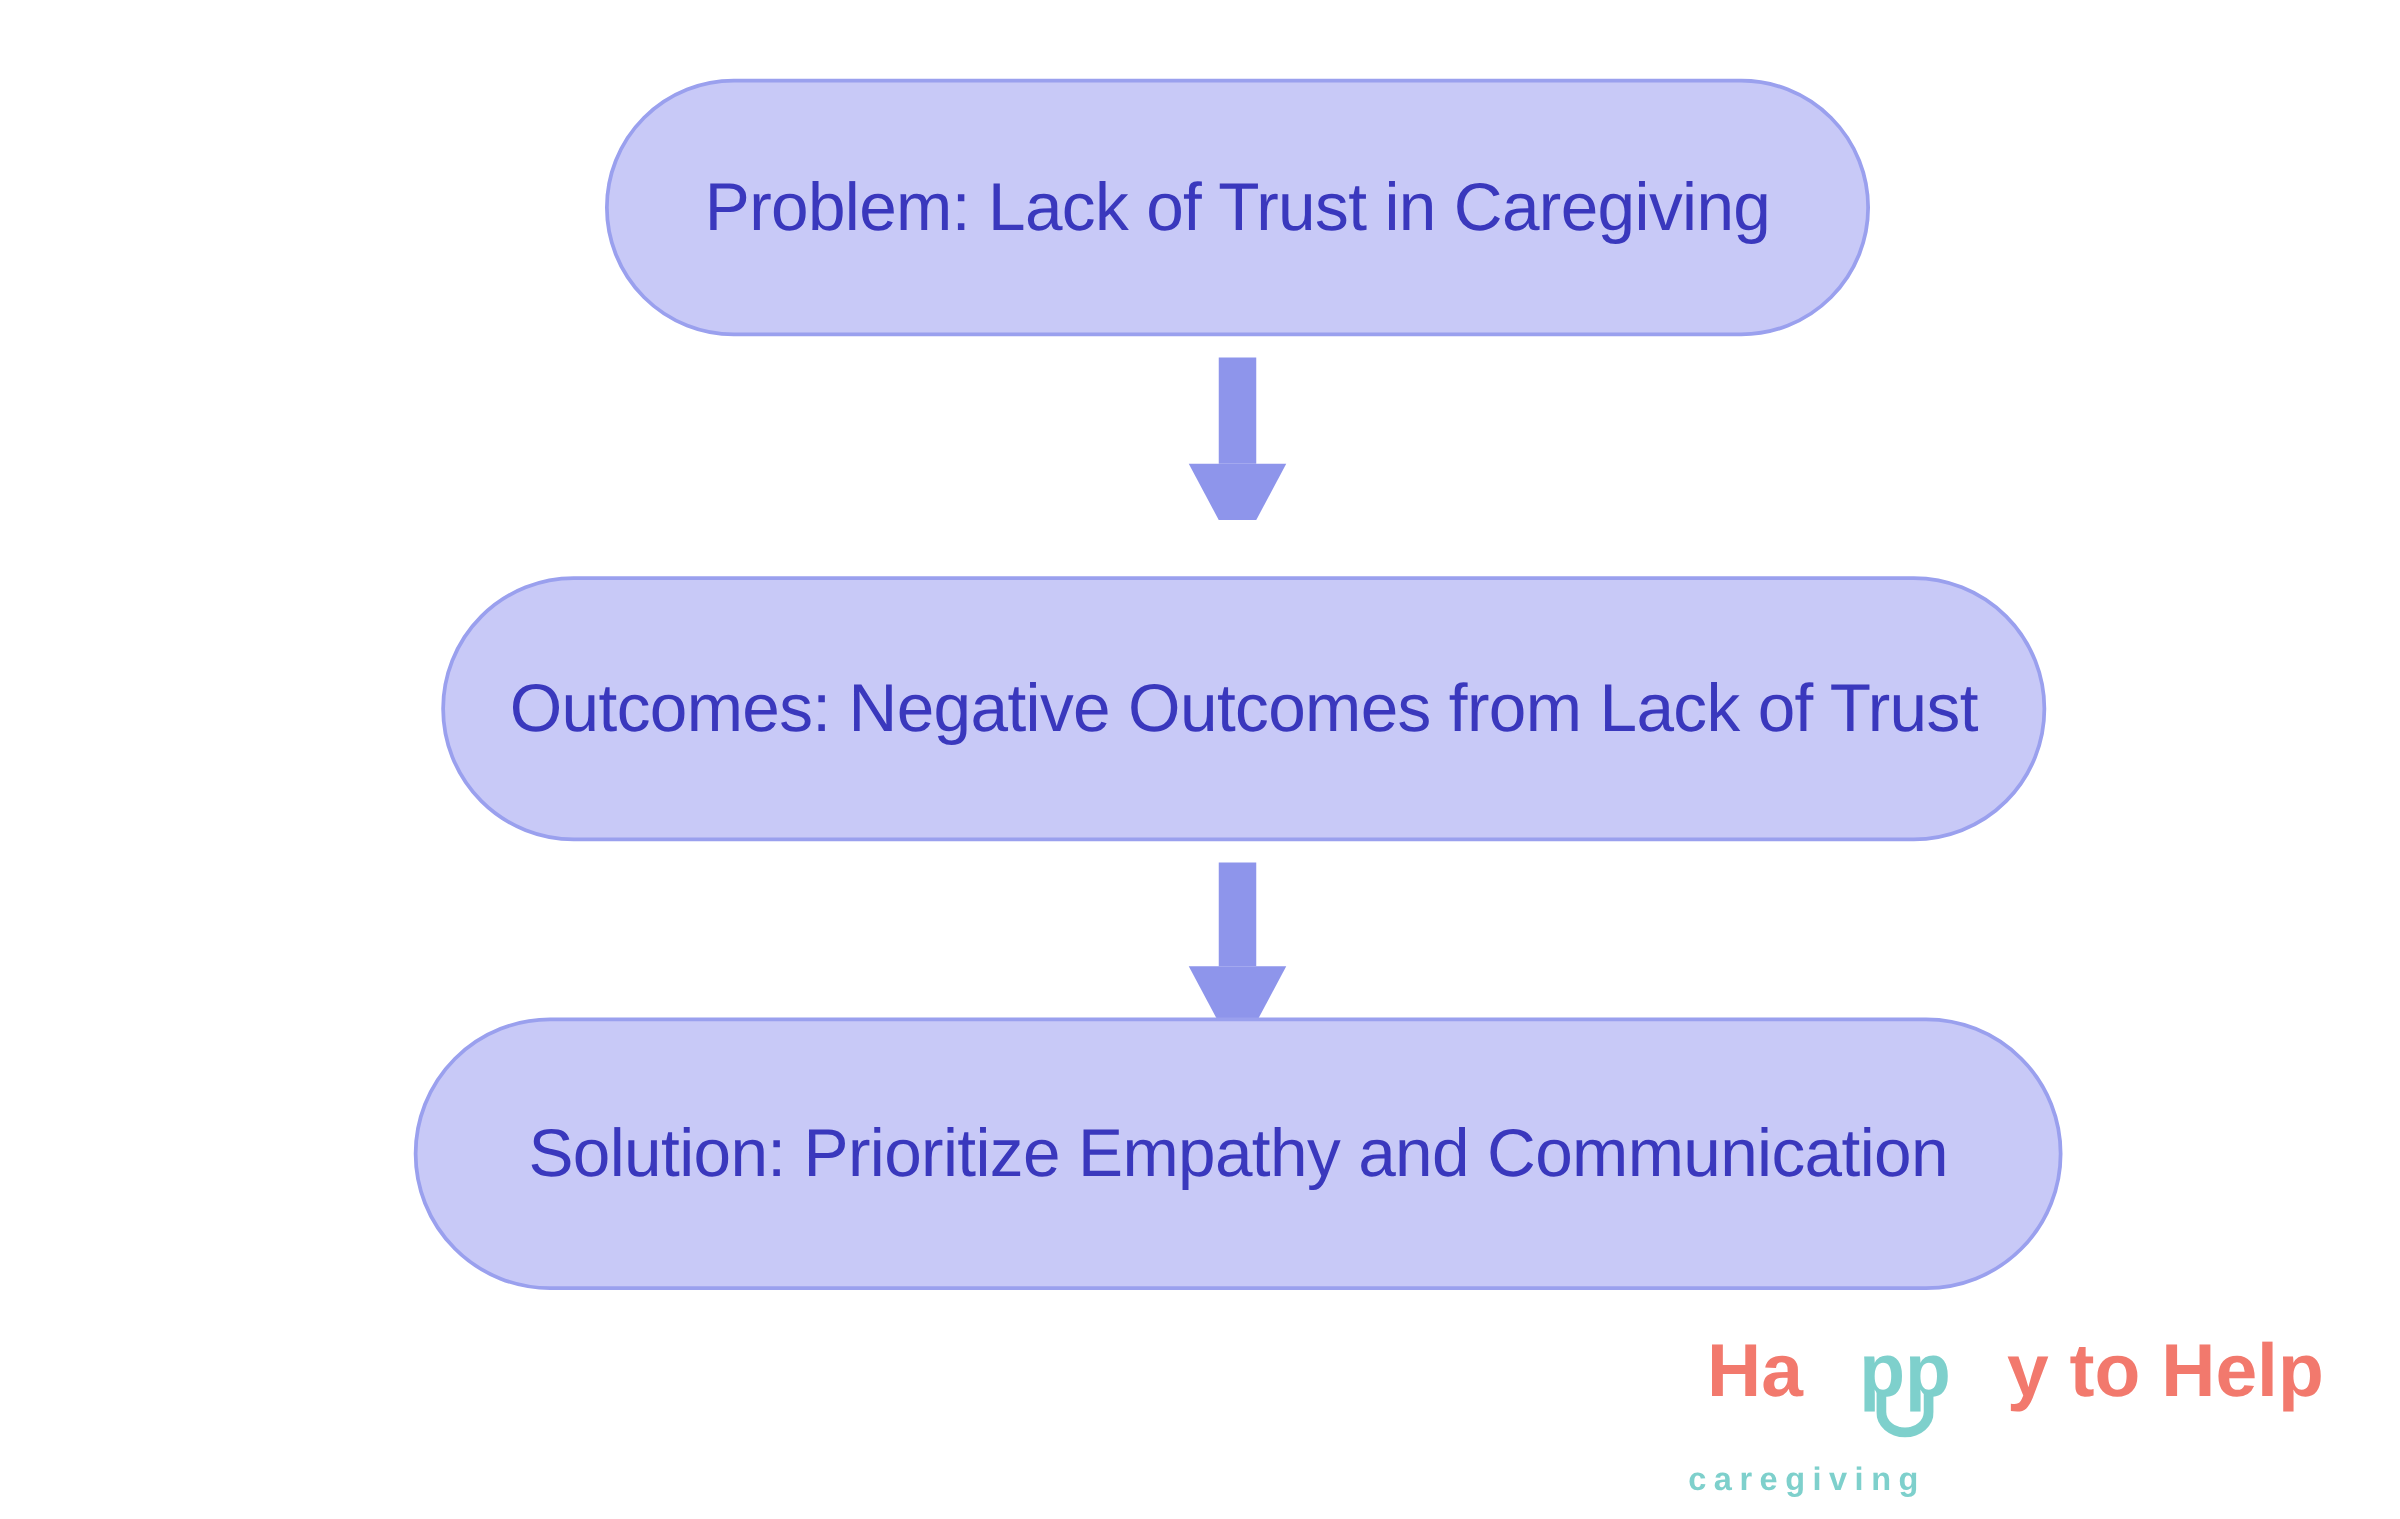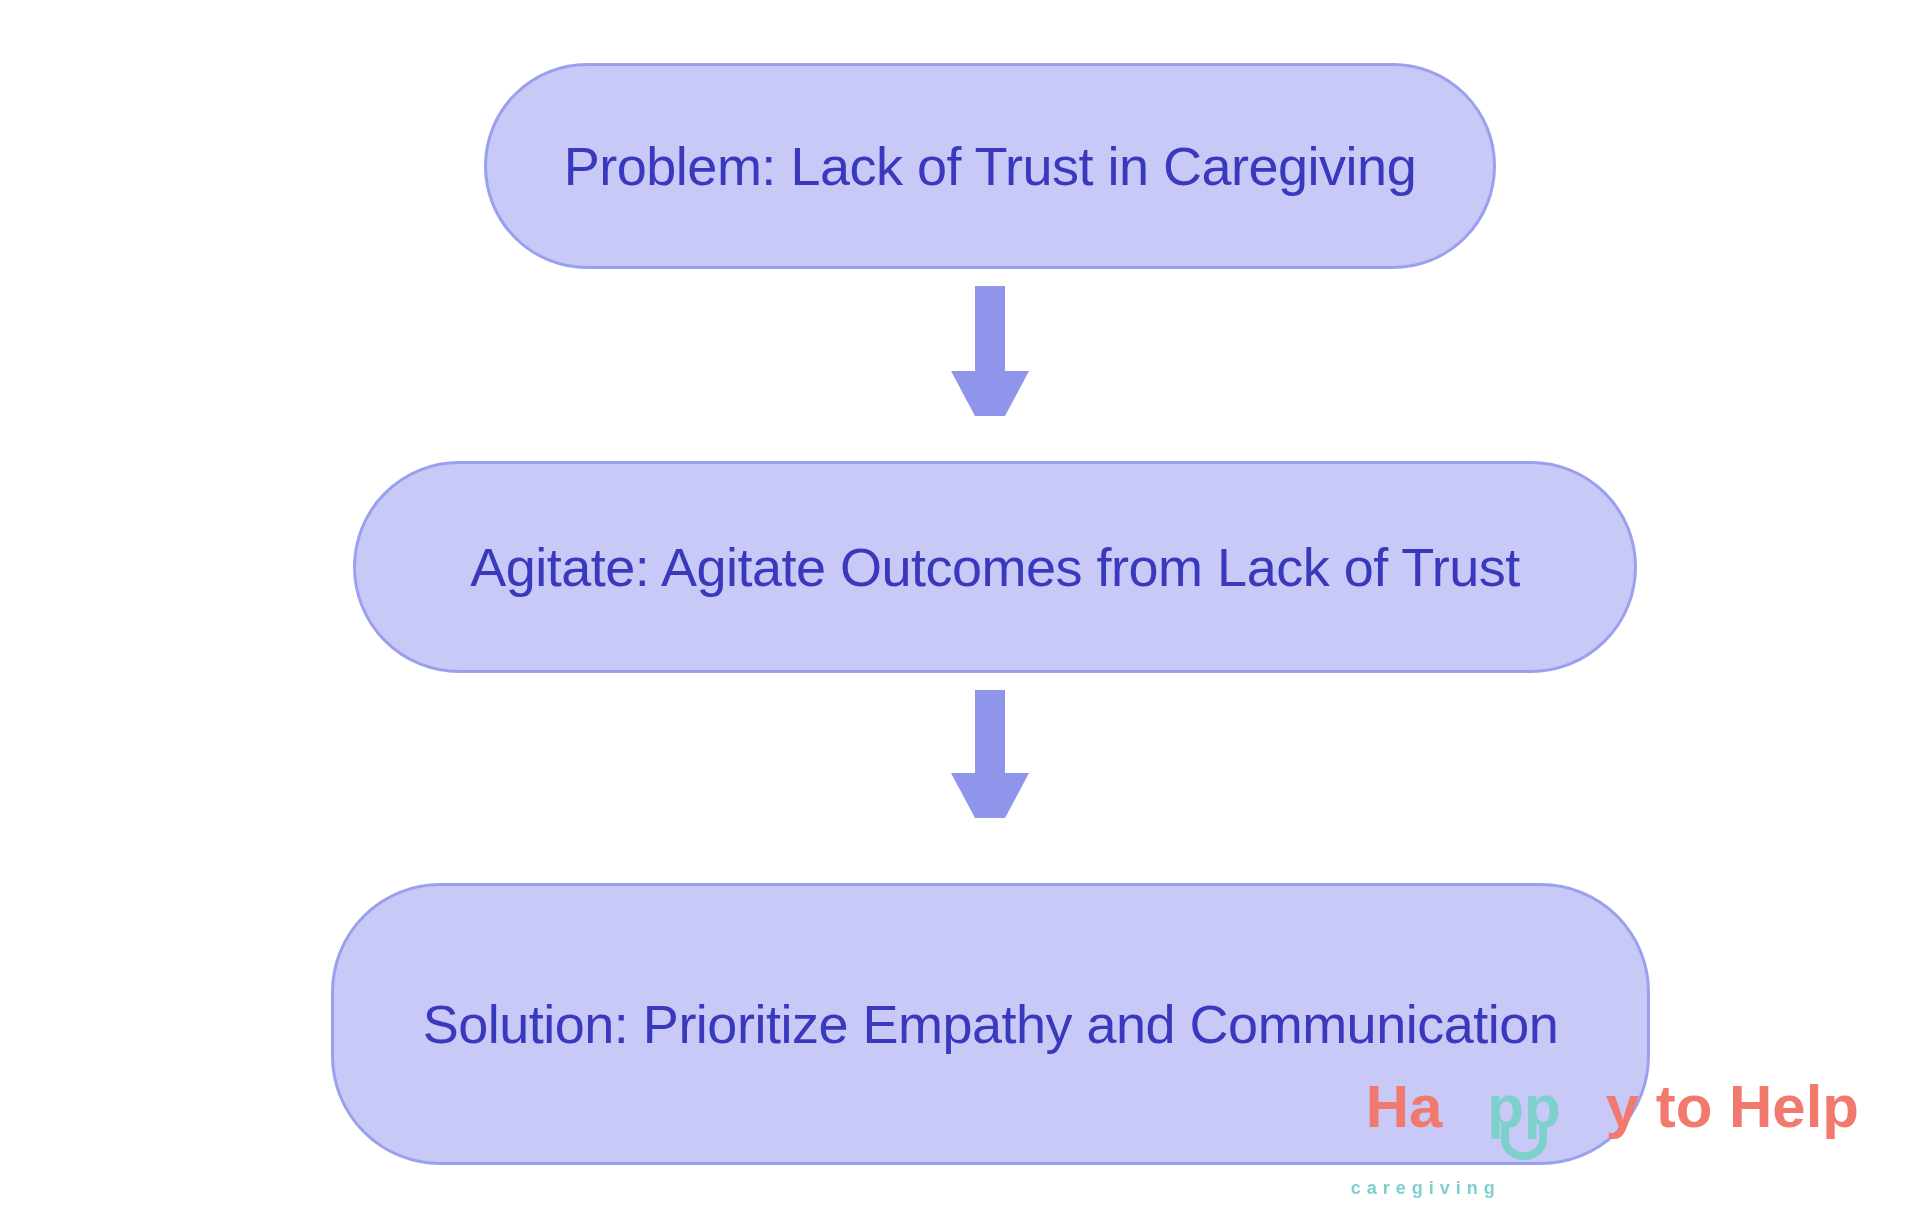--- a/index.html
+++ b/index.html
@@ -23,21 +23,21 @@
     align-items: center;
     justify-content: center;
     text-align: center;
     color: var(--node-text, #3a38bd);
     font-size: 54px;
     letter-spacing: -0.5px;
     line-height: 1.2;
   }
   #node-problem  { left: 454px; top:  33px; width: 1012px; height: 206px; border-radius: 103px; }
   #node-agitate  { left: 323px; top: 431px; width: 1284px; height: 212px; border-radius: 106px; }
-  #node-solution { left: 301px; top: 853px; width: 1319px; height: 282px; border-radius: 109px; }
+  #node-solution { left: 301px; top: 784px; width: 1319px; height: 218px; border-radius: 109px; }
 
   
   .edge {
     position: absolute;
     left: 936px;
     width: 48px;
     display: flex;
     flex-direction: column;
     align-items: center;
   }
@@ -82,42 +82,42 @@
     width: 26px;
     height: 15px;
     border: 8px solid var(--logo-teal, #7ed0cc);
     border-top: none;
     border-bottom-left-radius: 26px 23px;
     border-bottom-right-radius: 26px 23px;
   }
   .logo-tagline {
     margin-top: -4px;
     padding-right: 52px;
-    font-size: 18px;
+    font-size: 26px;
     font-weight: 600;
     letter-spacing: 6px;
     color: var(--logo-teal, #7ed0cc);
   }
 </style>
 </head>
 <body>
 
 <div class="canvas">
 
   <div class="node" id="node-problem">
     <span>Problem: Lack of Trust in Caregiving</span>
   </div>
 
   <div class="edge" id="edge-1">
     <div class="edge-line"></div>
     <div class="edge-head"></div>
   </div>
 
   <div class="node" id="node-agitate">
-    <span>Agitate: Agitate Outcomes from Lack of Trust</span>
+    <span>Outcomes: Negative Outcomes from Lack of Trust</span>
   </div>
 
   <div class="edge" id="edge-2">
     <div class="edge-line"></div>
     <div class="edge-head"></div>
   </div>
 
   <div class="node" id="node-solution">
     <span>Solution: Prioritize Empathy and Communication</span>
   </div>

